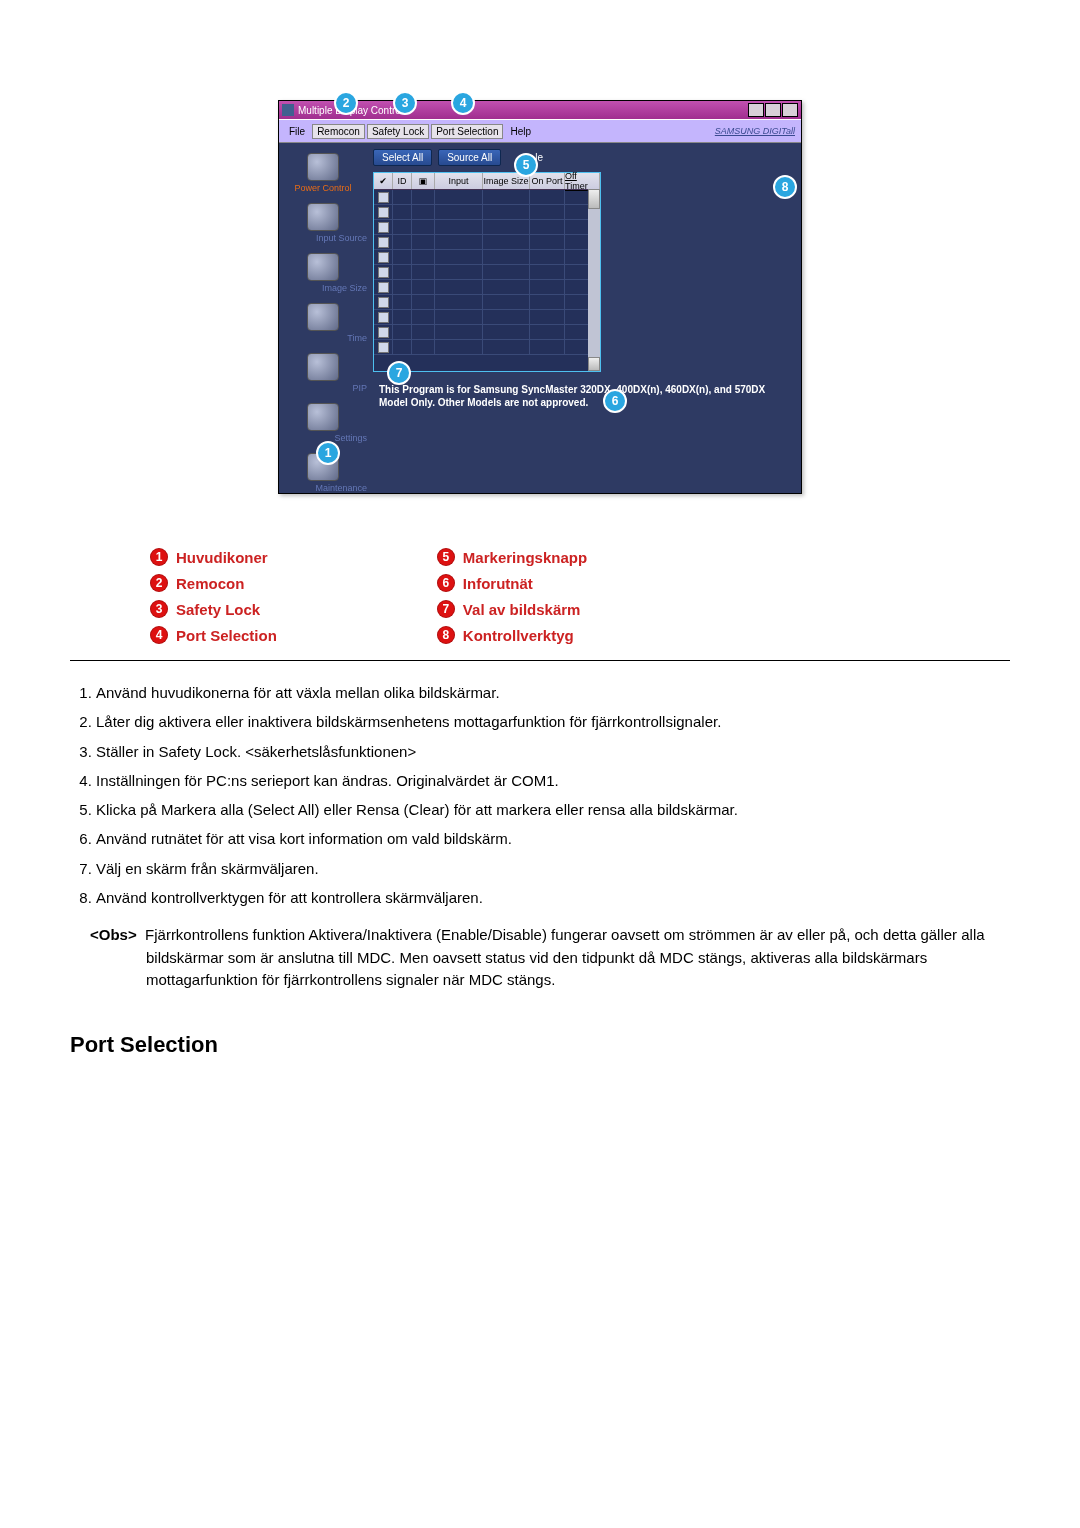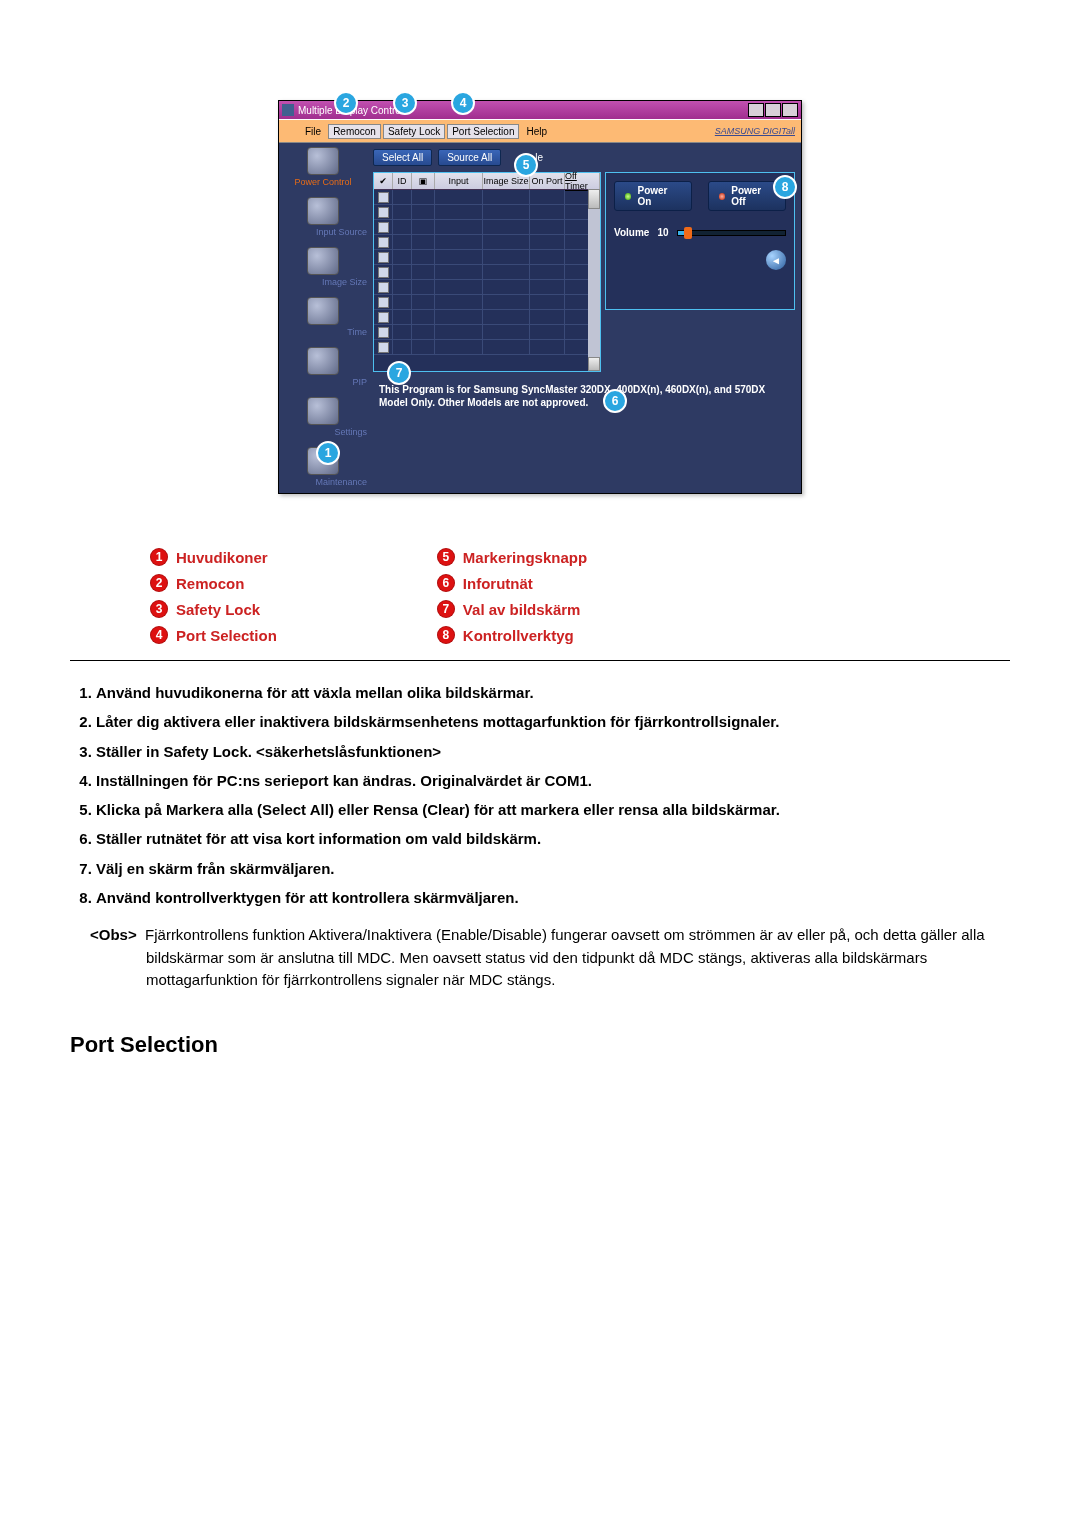--- a/index.html
+++ b/index.html
@@ -37,37 +37,37 @@
   .titlebar .appicon {
     width:12px;height:12px;background:#406090;margin-right:4px;
   }
   .titlebar .title {flex:1;}
   .winbtn {
     width:14px;height:12px;border:1px solid #000;margin-left:1px;
     background:#d8d0d8;display:inline-block;
   }
   .menubar {
     height: 22px;
-    background:#fdba74;
+    background:#c4b5fd;
     border-top:1px solid #fff;border-bottom:1px solid #888;
-    display:flex;align-items:center;padding:0 20px;color:#000;
+    display:flex;align-items:center;padding:0 4px;color:#000;
     position:relative;
   }
   .menuitem {padding:2px 6px;}
   .menubtn {
     border:1px solid #888;padding:1px 4px;margin:0 1px;font-size:10px;
     background:#e6e2ea;
   }
   .brand {
     position:absolute;right:6px;color:#3a4a90;font-size:9px;
     font-style:italic;text-decoration:underline;
   }
   .appbody {display:flex;height:350px;}
   .sidebar {
-    width:88px;background:#2e3a63;text-align:center;
+    width:88px;background:#2e3a63;text-align:center;padding-top:6px;
   }
   .sideitem {margin:4px 0 10px 0;}
   .sideicon {
     width:30px;height:26px;margin:0 auto 2px auto;border:1px solid #555;
     background:radial-gradient(circle at 30% 30%,#b8c0d8,#606988);
     border-radius:4px;
   }
   .sidelabel {font-size:9px;}
   .sidebar .active .sidelabel{color:#e96c16;}
   .sidebar .inactive .sidelabel{color:#6477b6;text-align:right;}
@@ -139,21 +139,21 @@
   }
   .legcol {display:flex;flex-direction:column;gap:8px;}
   .legrow {display:flex;align-items:center;gap:8px;color:#c22;font-weight:bold;}
   .numball{
     width:18px;height:18px;border-radius:50%;background:#d11;color:#fff;
     display:flex;align-items:center;justify-content:center;font-size:12px;
     box-shadow:0 0 0 1px rgba(0,0,0,.2) inset;
   }
   .hr{border:none;border-top:1px solid #000;margin:6px 0 20px 0;}
   .plist{list-style:decimal;padding-left:26px;font-size:15px;line-height:1.55;}
-  .plist li{margin-bottom:6px;font-weight:bold;}
+  .plist li{margin-bottom:6px;}
   .obs{padding-left:56px;text-indent:-56px;margin-left:20px;margin-top:6px;font-size:15px;line-height:1.5;}
   .obs b{font-weight:bold;}
   .h2{font-size:22px;font-weight:bold;margin-top:40px;}
 </style>
 </head>
 <body>
 
 <div class="page">
   <div class="apphost">
     <div class="app">
@@ -354,41 +354,20 @@
                   <div class="gc-sz"></div>
                   <div class="gc-on"></div>
                   <div class="gc-off"></div>
                 </div>
               <div class="scrollbar">
                 <div class="sb-thumb"></div>
                   <div class="sb-dn"></div>
               </div>
             </div>
 
-            <div class="ctrlpanel">
-              <div class="pwrrow">
-                <div class="pwr">
-                  <span class="led green"></span>
-                  <span>Power On</span>
-                </div>
-                <div class="pwr">
-                  <span class="led red"></span>
-                  <span>Power Off</span>
-                </div>
-              </div>
-              <div class="volrow">
-                <span>Volume</span>
-                <span>10</span>
-                <div class="slider">
-                  <div class="fill"></div>
-                    <div class="knob"></div>
-                </div>
-              </div>
-              <div class="spk">◄</div>
-            </div>
           </div>
 
           <div class="footer">This Program is for Samsung SyncMaster 320DX, 400DX(n), 460DX(n), and 570DX  Model Only. Other Models are not approved.</div>
         </div>
       </div>
     </div>
   </div>
 
   <div class="legend">
     <div class="legcol">
@@ -430,20 +409,20 @@
   </div>
 
   <hr class="hr">
 
   <ol class="plist">
     <li>Använd huvudikonerna för att växla mellan olika bildskärmar.</li>
     <li>Låter dig aktivera eller inaktivera bildskärmsenhetens mottagarfunktion för fjärrkontrollsignaler.</li>
     <li>Ställer in Safety Lock. &lt;säkerhetslåsfunktionen&gt;</li>
     <li>Inställningen för PC:ns serieport kan ändras. Originalvärdet är COM1.</li>
     <li>Klicka på Markera alla (Select All) eller Rensa (Clear) för att markera eller rensa alla bildskärmar.</li>
-    <li>Ställer rutnätet för att visa kort information om vald bildskärm.</li>
+    <li>Använd rutnätet för att visa kort information om vald bildskärm.</li>
     <li>Välj en skärm från skärmväljaren.</li>
     <li>Använd kontrollverktygen för att kontrollera skärmväljaren.</li>
   </ol>
   <p class="obs"><b>&lt;Obs&gt;</b>&nbsp;&nbsp;<span>Fjärrkontrollens funktion Aktivera/Inaktivera (Enable/Disable) fungerar oavsett om strömmen är av eller på, och detta gäller alla bildskärmar som är anslutna till MDC. Men oavsett status vid den tidpunkt då MDC stängs, aktiveras alla bildskärmars mottagarfunktion för fjärrkontrollens signaler när MDC stängs.</span></p>
 
   <div class="h2">Port Selection</div>
 </div>
 
 </body></html>

